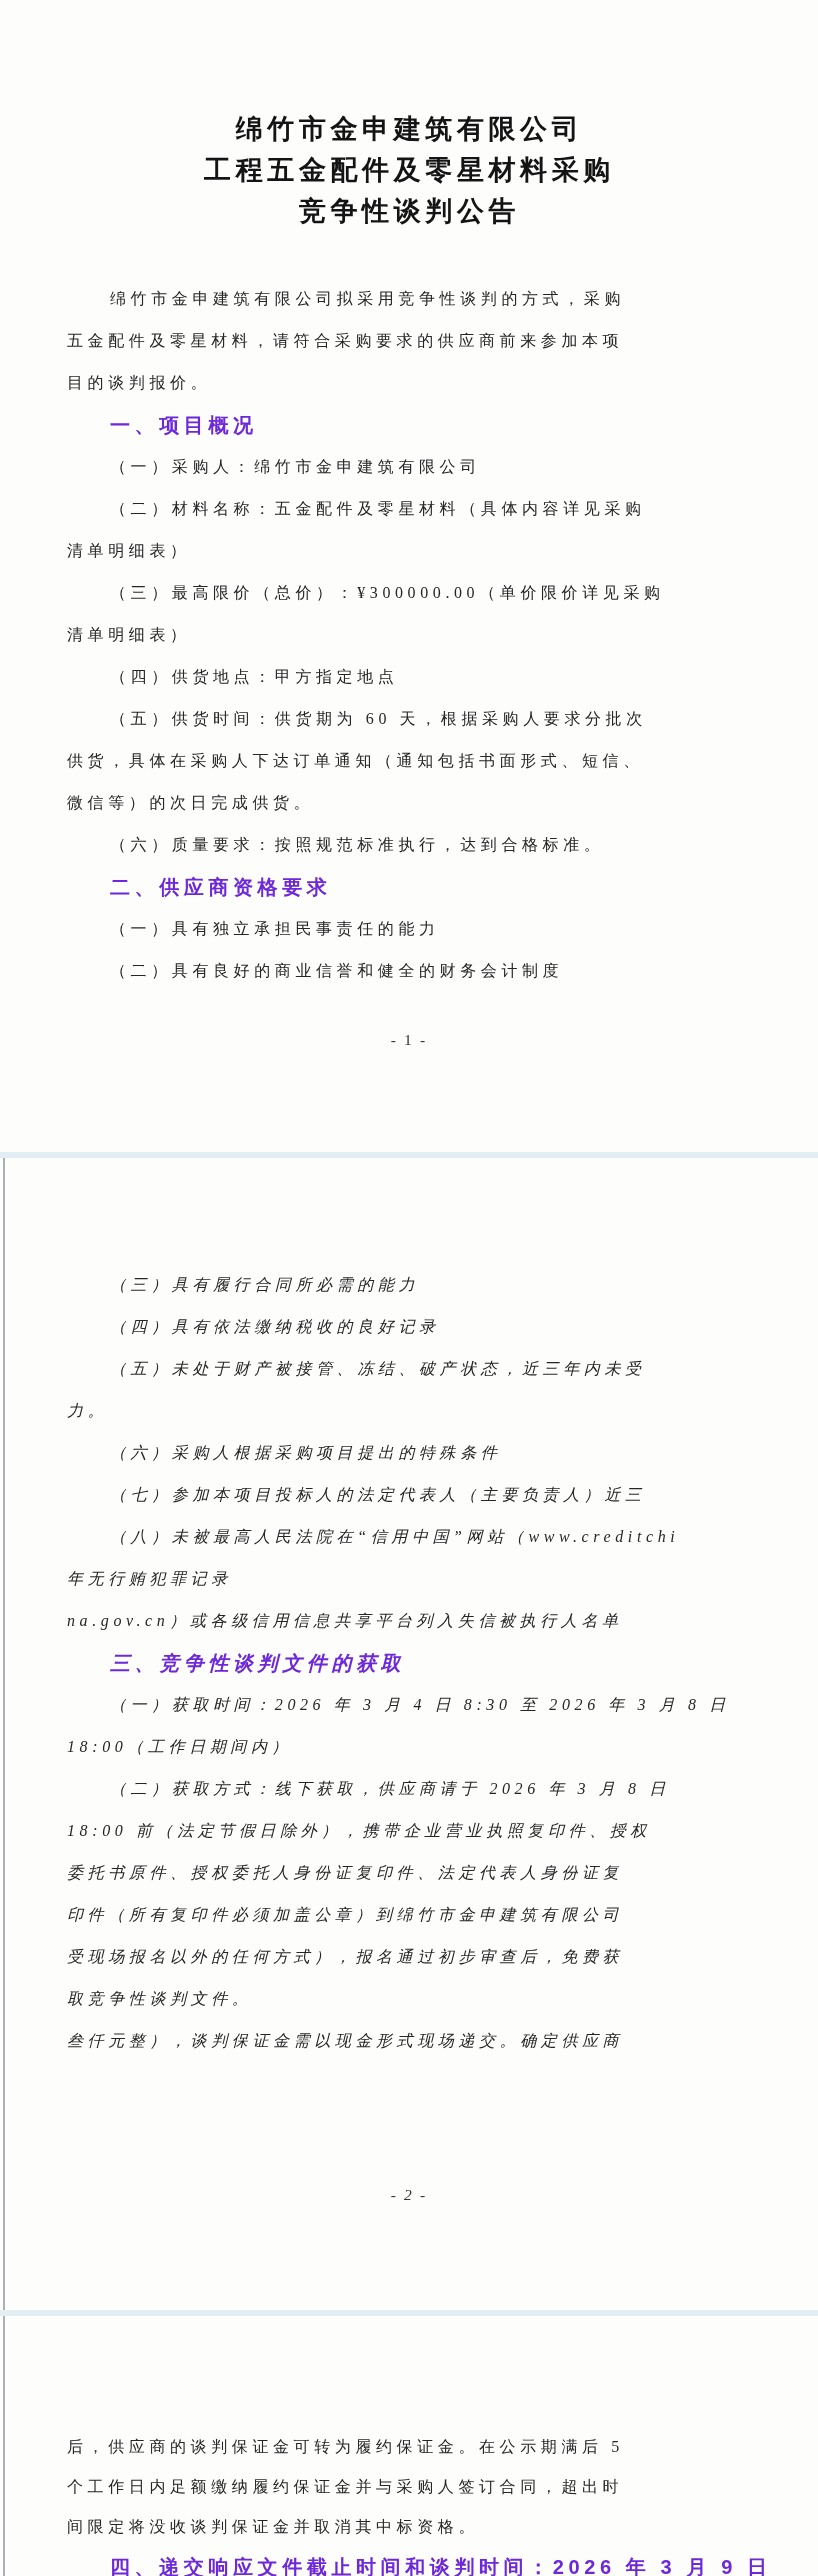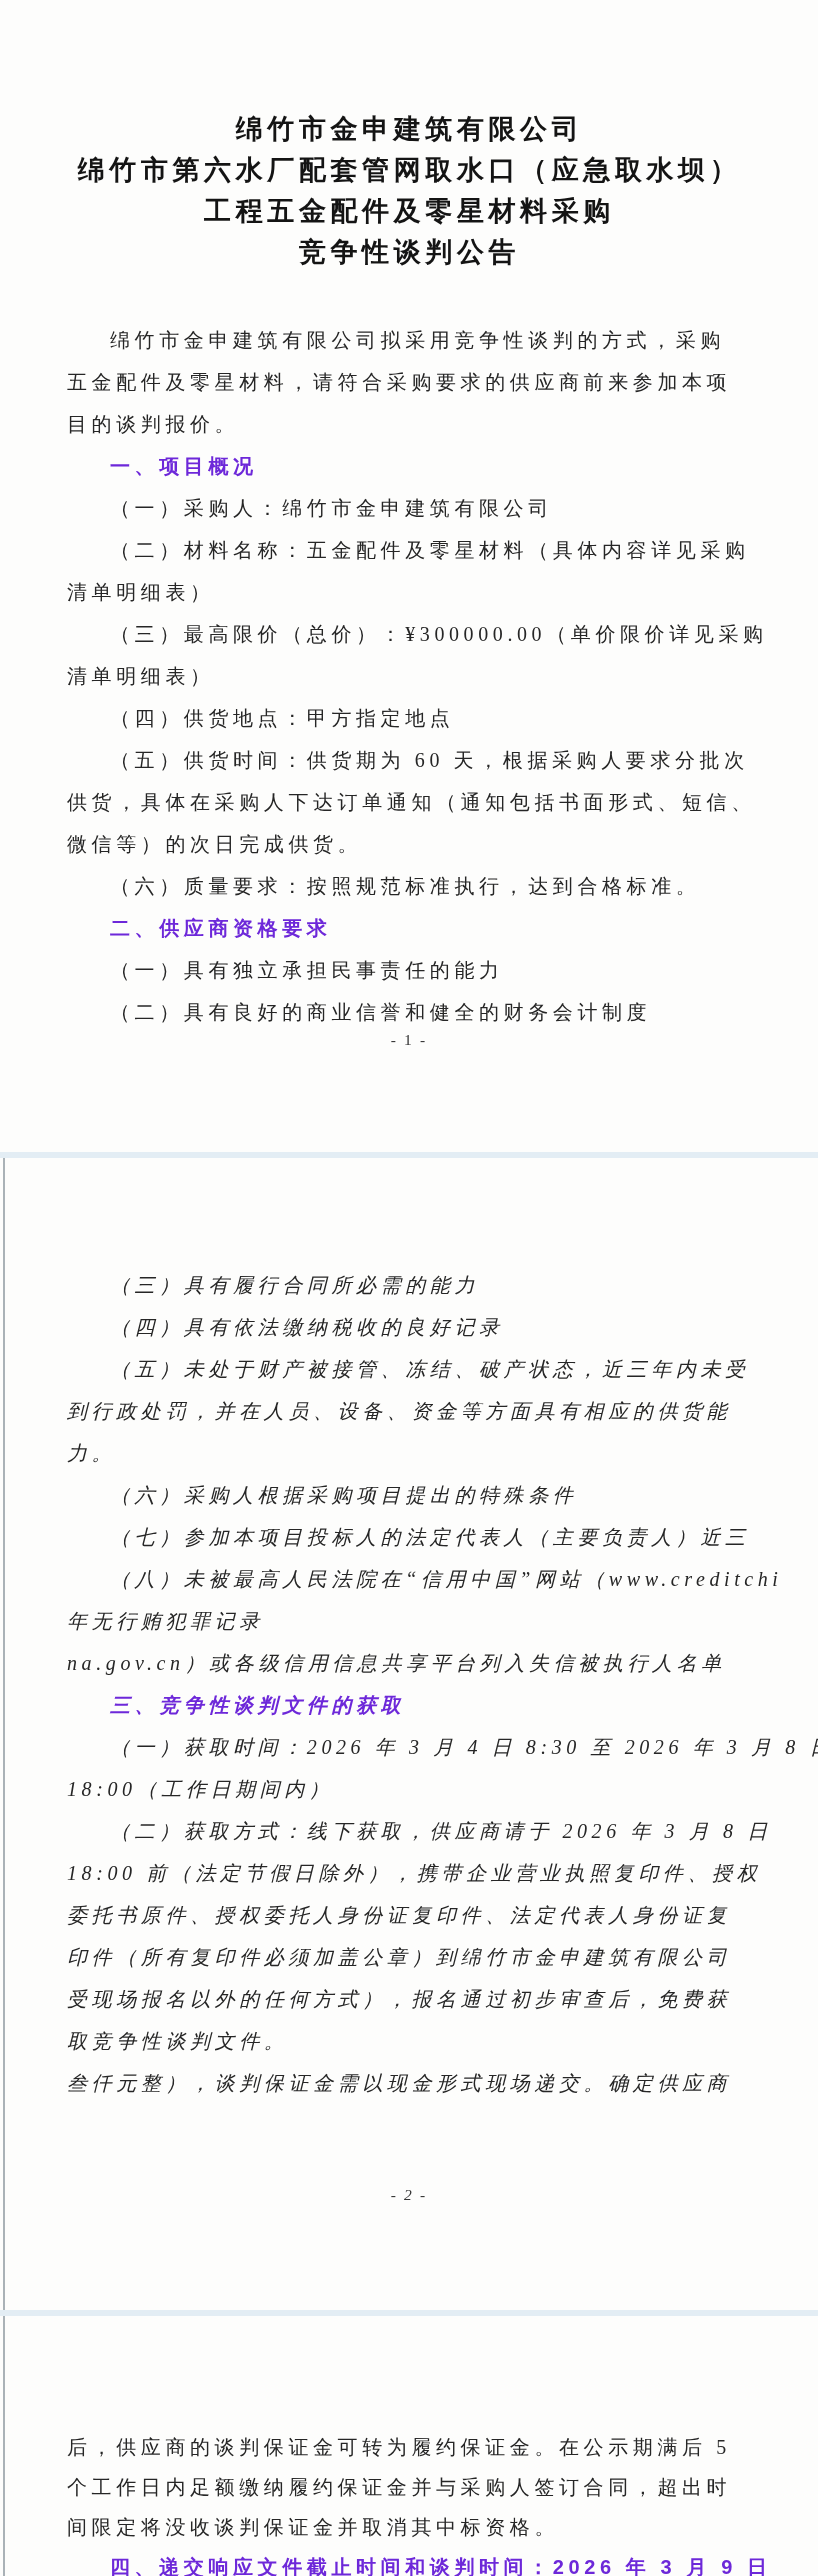--- a/index.html
+++ b/index.html
@@ -26,21 +26,21 @@
   }
   .content { padding-left:67px; padding-right:66px; }
   .p1 .content { padding-top:109px; }
   .p2 .content { padding-top:106px; }
   .p3 .content { padding-top:111px; }
   .line { white-space:pre; color:#262626; }
   .t {
     font-size:27px; line-height:41px; font-weight:bold;
     text-align:center; letter-spacing:4.6px; color:#141414;
   }
-  .b { font-size:20px; line-height:42px; letter-spacing:4.6px; }
+  .b { font-size:16px; line-height:42px; letter-spacing:4.6px; }
   .h {
     font-size:20px; line-height:42px; letter-spacing:4.6px;
     font-weight:bold; color:#6d28d9;
     font-family:"Liberation Sans","DejaVu Sans",sans-serif;
   }
   .p3 .b, .p3 .h { line-height:40px; }
   .ind { text-indent:43px; }
   .title-gap { height:46px; }
   .footer {
     position:absolute; left:0; width:100%;
@@ -51,21 +51,20 @@
   .p2 .footer { top:1028px; }
 </style>
 </head>
 <body>
 
 <div class="page p1">
   <div class="content">
     <div>
 
     <div class="line t">绵竹市金申建筑有限公司</div>
-        <div class="line t">绵竹市第六水厂配套管网取水口（应急取水坝）</div>
         <div class="line t">工程五金配件及零星材料采购</div>
         <div class="line t">竞争性谈判公告</div>
       </div>
     <div class="title-gap"></div>
     <div>
 
     <div class="line b ind">绵竹市金申建筑有限公司拟采用竞争性谈判的方式，采购</div>
         <div class="line b">五金配件及零星材料，请符合采购要求的供应商前来参加本项</div>
         <div class="line b">目的谈判报价。</div>
         <div class="line h ind">一、项目概况</div>
@@ -87,21 +86,20 @@
   <div class="footer">- 1 -</div>
 </div>
 
 <div class="page p2">
   <div class="content">
     <div>
 
     <div class="line b ind">（三）具有履行合同所必需的能力</div>
         <div class="line b ind">（四）具有依法缴纳税收的良好记录</div>
         <div class="line b ind">（五）未处于财产被接管、冻结、破产状态，近三年内未受</div>
-        <div class="line b">到行政处罚，并在人员、设备、资金等方面具有相应的供货能</div>
         <div class="line b">力。</div>
         <div class="line b ind">（六）采购人根据采购项目提出的特殊条件</div>
         <div class="line b ind">（七）参加本项目投标人的法定代表人（主要负责人）近三</div>
         <div class="line b ind">（八）未被最高人民法院在“信用中国”网站（www.creditchi</div>
         <div class="line b">年无行贿犯罪记录</div>
         <div class="line b">na.gov.cn）或各级信用信息共享平台列入失信被执行人名单</div>
         <div class="line h ind">三、竞争性谈判文件的获取</div>
         <div class="line b ind">（一）获取时间：2026 年 3 月 4 日 8:30 至 2026 年 3 月 8 日</div>
         <div class="line b">18:00（工作日期间内）</div>
         <div class="line b ind">（二）获取方式：线下获取，供应商请于 2026 年 3 月 8 日</div>

